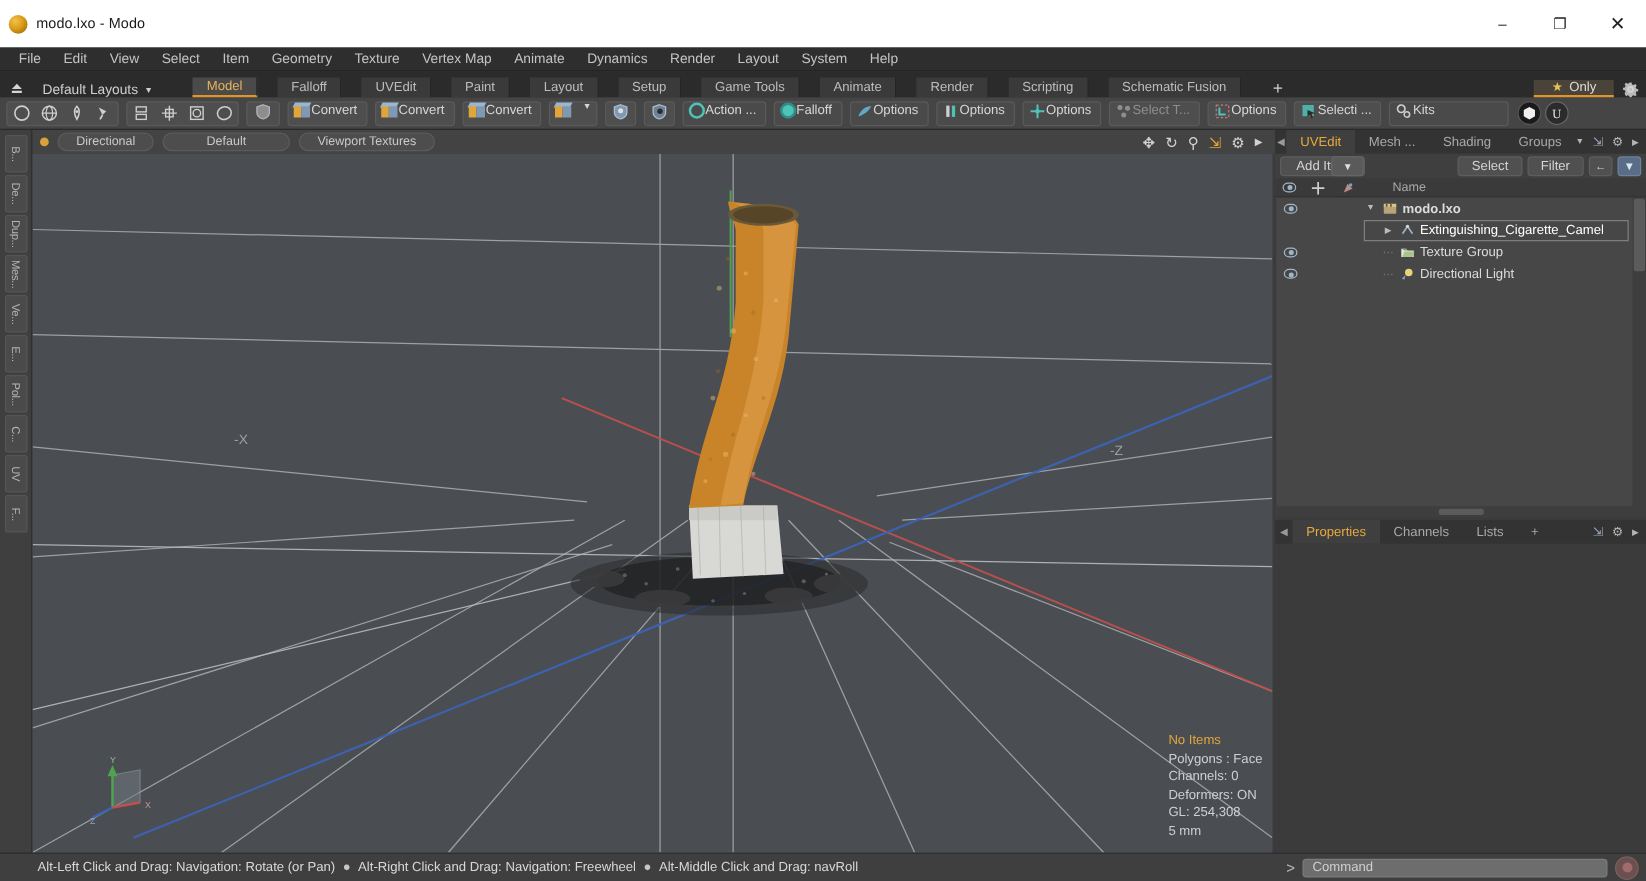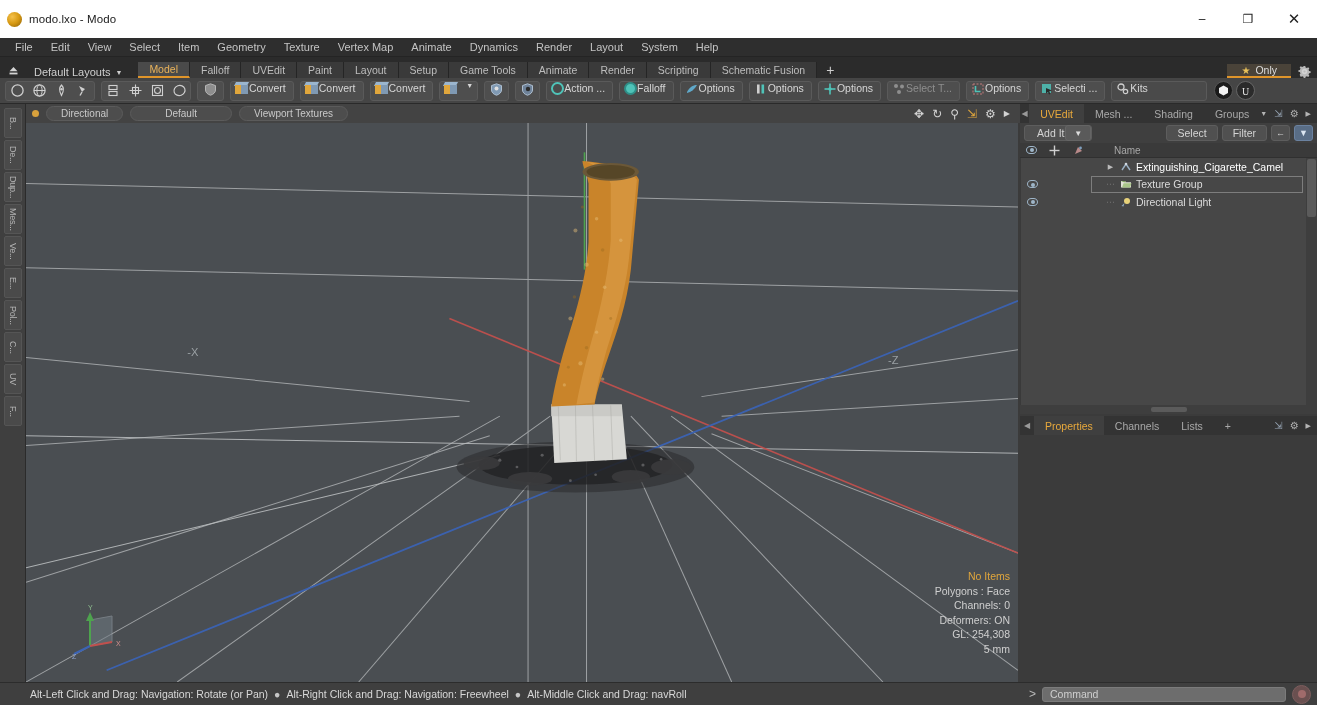--- a/index.html
+++ b/index.html
@@ -47,21 +47,21 @@
     width: 26px; display: flex; align-items: center; justify-content: center; color: #d2d2d2;
   }
   .layoutbar .dflt {
     display: flex; align-items: center; font-size: 11px; color: #cfcfcf;
     padding: 0 8px; white-space: nowrap;
   }
   .tabs { display: flex; align-items: stretch; margin-left: 8px; }
   .tab {
     font-size: 10.5px; color: #bdbdbd; background: #3a3a3a;
     padding: 0 11px; display: flex; align-items: center;
-    border-right: 1px solid #252525; white-space: nowrap;
+    border-right: 1px solid #252525; white-space: nowrap; margin-left: 16px;
   }
   .tab.active { background: #4a4a4a; color: #e8b25a; border-bottom: 2px solid #e0952a; }
   .tab.plus { background: transparent; border-right: none; font-size: 14px; color: #cfcfcf; padding: 0 9px; }
   .layoutbar .right { margin-left: auto; display: flex; align-items: stretch; }
   .only-btn {
     display: flex; align-items: center; gap: 5px; background: #4a4339;
     border-bottom: 2px solid #e0952a; padding: 0 14px; font-size: 10.5px; color: #ddd;
   }
   .only-btn .star { color: #e8c15a; font-size: 10px; }
   .gear-sq { width: 26px; display: flex; align-items: center; justify-content: center; color: #d0d0d0; }
@@ -123,21 +123,21 @@
   }
   .vphead .vicons { margin-left: auto; display: flex; align-items: center; gap: 8px; padding-right: 4px; }
   .vphead .vicons span { color: #d2d2d2; font-size: 12px; line-height: 1; }
 
   .viewport {
     flex: 1; position: relative; overflow: hidden;
     background: #4a4e52; margin: 0 2px 0 0;
   }
   .viewport svg { position: absolute; inset: 0; width: 100%; height: 100%; display: block; }
   .vpstats {
-    position: absolute; right: 8px; bottom: 26px; text-align: right;
+    position: absolute; right: 8px; bottom: 10px; text-align: left;
     font-size: 10.5px; color: #cfcfcf; line-height: 1.38; pointer-events: none;
   }
   .vpstats .hl { color: #e0a63c; }
   .gizmo { position: absolute; left: 44px; bottom: 22px; width: 62px; height: 58px; }
 
   
   .rightcol { width: 297px; flex: none; display: flex; flex-direction: column; background: #3b3b3b; }
   .panel-tabs {
     height: 19px; background: #333333; display: flex; align-items: stretch; flex: none;
   }
@@ -676,20 +676,37 @@
           <svg width="11" height="11" viewBox="0 0 11 11">
               <path d="M2 9 L5 2 L9 6 Z" fill="#b98a8a"></path>
               <circle cx="7.5" cy="3" r="1.4" fill="#7fa0bf"></circle>
             </svg>
         </div>
         <div class="lh-name">Name</div>
       </div>
 
       <div class="list-body">
         <div id="item-rows">
+            <div class="row root">
+              <div class="eyecell">
+                <span class="eye"></span>
+              </div>
+              <div class="c1"></div>
+              <div class="c2"></div>
+              <div class="rname" style="padding-left: 0px;">
+                <span class="twisty">▼</span>
+                <span class="ricon"><svg width="12" height="12" viewBox="0 0 12 12">
+                    <rect x="1" y="3" width="10" height="7" rx="1" fill="#b8a476"></rect>
+                    <rect x="1" y="2" width="10" height="2.4" fill="#d8c48e"></rect>
+                    <rect x="2.6" y="2" width="1.4" height="2.4" fill="#6b5b34"></rect>
+                    <rect x="6" y="2" width="1.4" height="2.4" fill="#6b5b34"></rect>
+                  </svg></span>
+                <span>modo.lxo</span>
+              </div>
+            </div>
             <div class="row sel">
               <div class="eyecell"></div>
               <div class="c1"></div>
               <div class="c2"></div>
               <div class="rname" style="padding-left: 14px;">
                 <span class="twisty">▶</span>
                 <span class="ricon"><svg width="12" height="12" viewBox="0 0 12 12">
                     <path d="M2 9 L6 3 L10 9" fill="none" stroke="#9ab0c4" stroke-width="1.4"></path>
                     <circle cx="6" cy="3" r="1.3" fill="#d0d8e0"></circle>
                   </svg></span>

